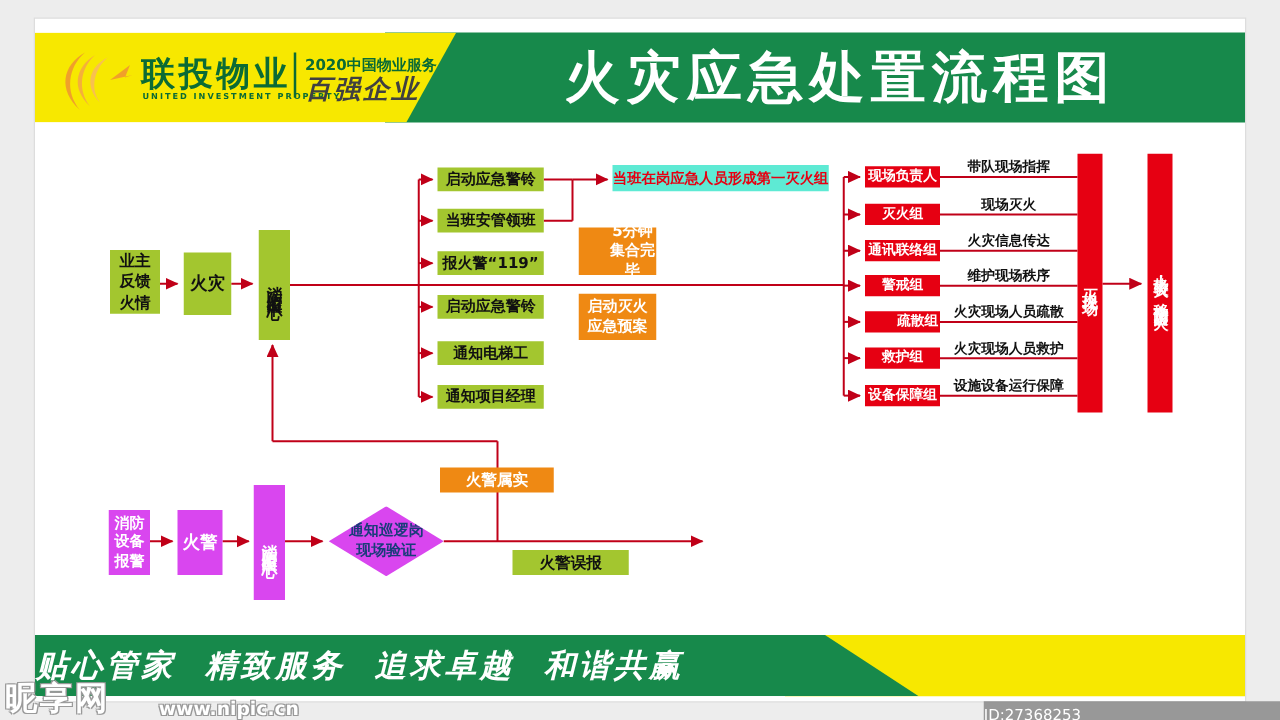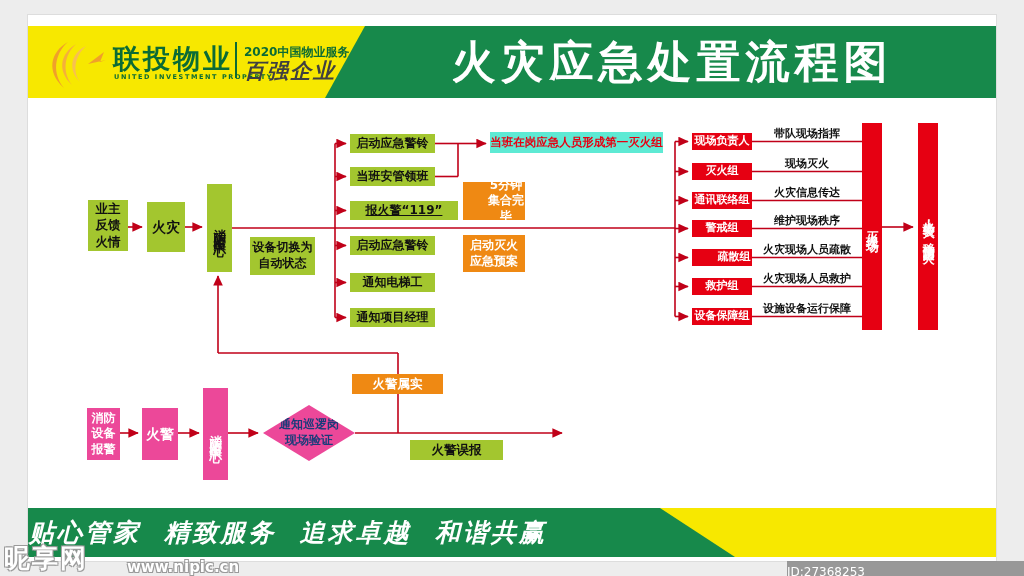--- a/index.html
+++ b/index.html
@@ -19,21 +19,21 @@
   .brand-sub { position:absolute; left:86px; top:58px; color:#0b6b35; font-size:6.5px; font-weight:bold; letter-spacing:1.6px; }
   .logo-divider { position:absolute; left:207px; top:27px; width:2px; height:36px; background:#0b6b35; }
   .award1 { position:absolute; left:216px; top:29px; color:#0b6b35; font-size:12px; font-weight:bold; }
   .award2 { position:absolute; left:216px; top:42px; color:#404040; font-size:21px; font-weight:bold; letter-spacing:2px;font-style:italic; }
   
   .bx { position:absolute; display:flex; align-items:center; justify-content:center;
         text-align:center; white-space:pre-line; z-index:2; line-height:1.3; }
   .gbox { background:#a3c62f; color:#111; font-weight:bold; }
   .obox { background:#ef8913; color:#fff; font-weight:bold; }
   .rbox { background:#e60012; color:#fff; font-weight:bold; }
-  .bbox { background:#ec4899; color:#fff; font-weight:bold; }
+  .bbox { background:#d946ef; color:#fff; font-weight:bold; }
   .ybox { background:#5eead4; color:#e60012; font-weight:bold; }
   .vtext { writing-mode:vertical-rl; letter-spacing:3px; white-space:normal; }
   .duty-label { position:absolute; width:110px; left:724px; text-align:center;
                 font-size:11px; font-weight:bold; color:#111; z-index:2; }
   .diamond { clip-path:polygon(50% 0, 100% 50%, 50% 100%, 0 50%); color:#1a3c7a; }
   svg.wires { position:absolute; left:0; top:0; z-index:1; }
   
   .foot-yellow { position:absolute; left:600px; top:493px; width:368px; height:49px; background:#f7e800; }
   .foot-green { position:absolute; left:0; top:493px; width:720px; height:49px; background:#17894b;
                 clip-path:polygon(0 0, 632px 0, 707px 100%, 0 100%); }
@@ -115,26 +115,24 @@
       <line x1="200" y1="418" x2="230" y2="418" marker-end="url(#arr)"></line>
       <line x1="327" y1="418" x2="534" y2="418" marker-end="url(#arr)"></line>
     </g>
   </svg>
 
   <div class="bx gbox" style="left:60px;top:185px;width:40px;height:51px;font-size:12.5px;">业主
 反馈
 火情</div>
   <div class="bx gbox" style="left:119px;top:187px;width:38px;height:50px;font-size:14px;">火灾</div>
   <div class="bx gbox vtext" style="left:179px;top:169px;width:25px;height:88px;font-size:12.5px;">消防监控中心</div>
-  <div class="bx gbox" style="left:222px;top:222px;width:65px;height:38px;font-size:12px;">设备切换为
-自动状态</div>
 
   <div class="bx gbox" style="left:322px;top:119px;width:85px;height:19px;font-size:12px;">启动应急警铃</div>
   <div class="bx gbox" style="left:322px;top:152px;width:85px;height:19px;font-size:12px;">当班安管领班</div>
-  <div class="bx gbox" style="left:322px;top:186px;width:108px;height:19px;font-size:12px;text-decoration:underline;">报火警“119”</div>
+  <div class="bx gbox" style="left:322px;top:186px;width:85px;height:19px;font-size:12px;">报火警“119”</div>
   <div class="bx gbox" style="left:322px;top:221px;width:85px;height:19px;font-size:12px;">启动应急警铃</div>
   <div class="bx gbox" style="left:322px;top:258px;width:85px;height:19px;font-size:12px;">通知电梯工</div>
   <div class="bx gbox" style="left:322px;top:293px;width:85px;height:19px;font-size:12px;">通知项目经理</div>
 
   <div class="bx obox" style="left:435px;top:167px;width:62px;height:38px;font-size:12px;padding-left:24px;">5分钟
 集合完毕</div>
   <div class="bx obox" style="left:435px;top:220px;width:62px;height:37px;font-size:12px;">启动灭火
 应急预案</div>
 
   <div class="bx ybox" style="left:462px;top:117px;width:173px;height:21px;font-size:11.5px;">当班在岗应急人员形成第一灭火组</div>

